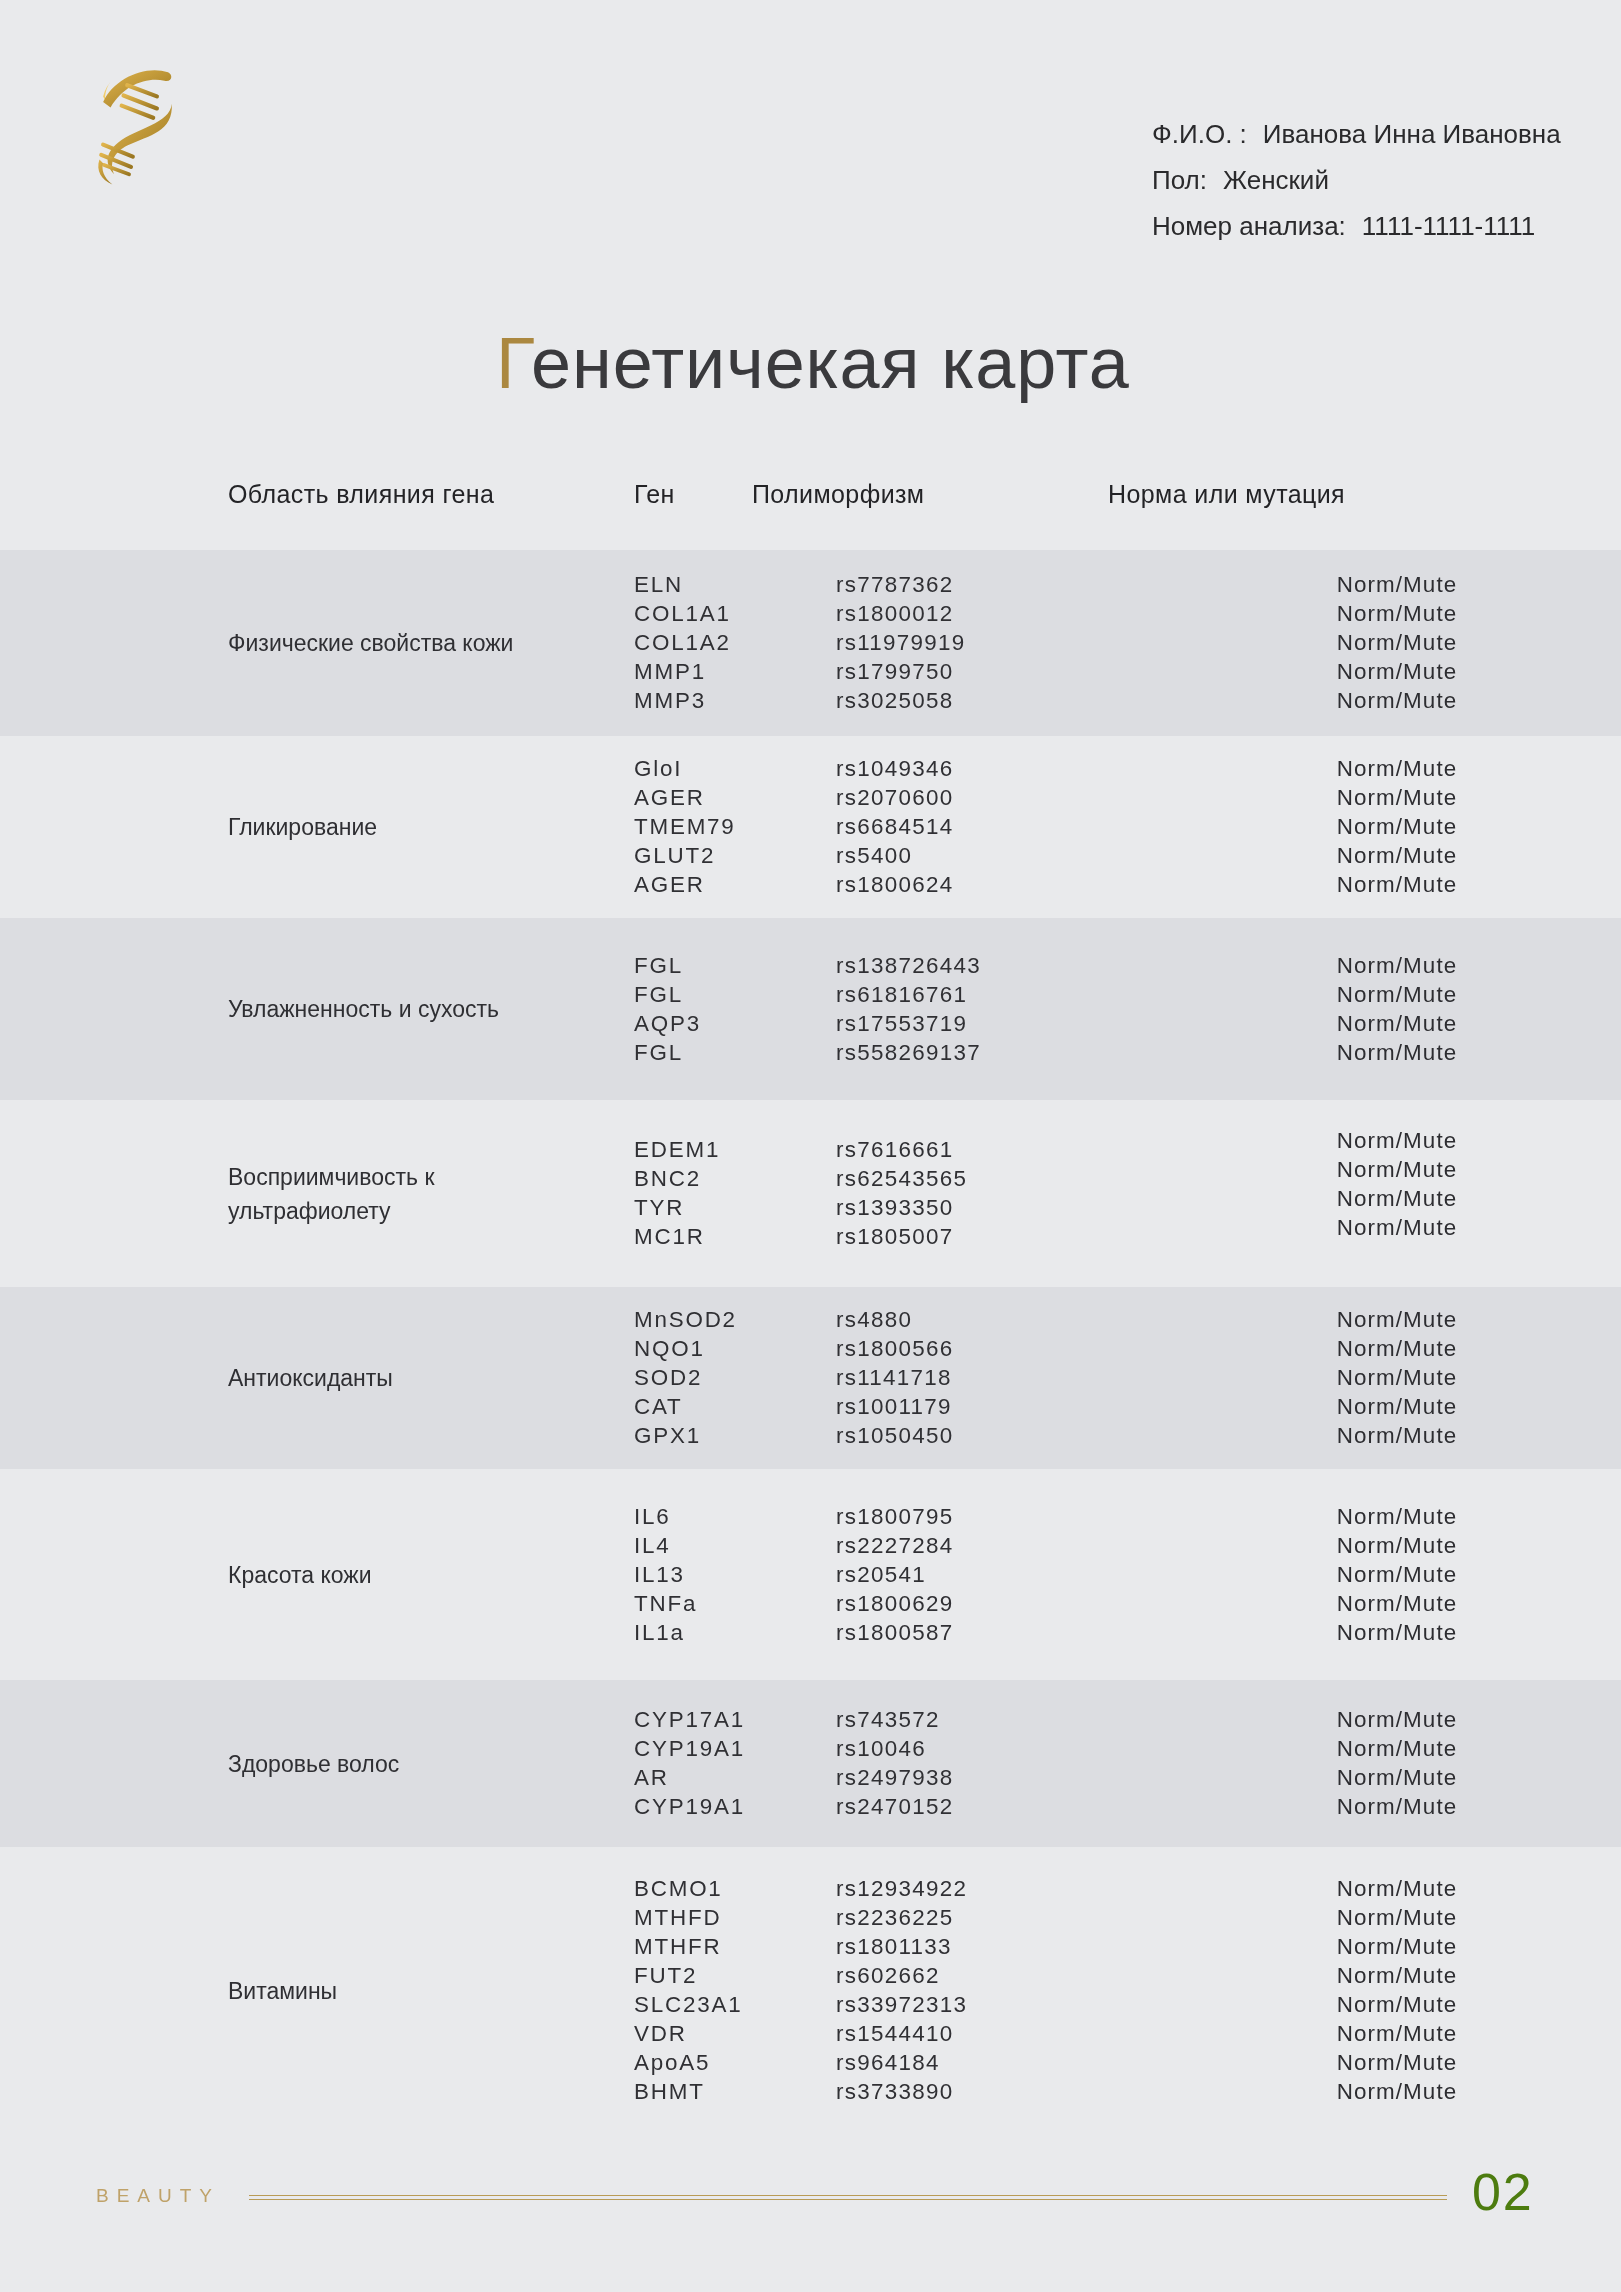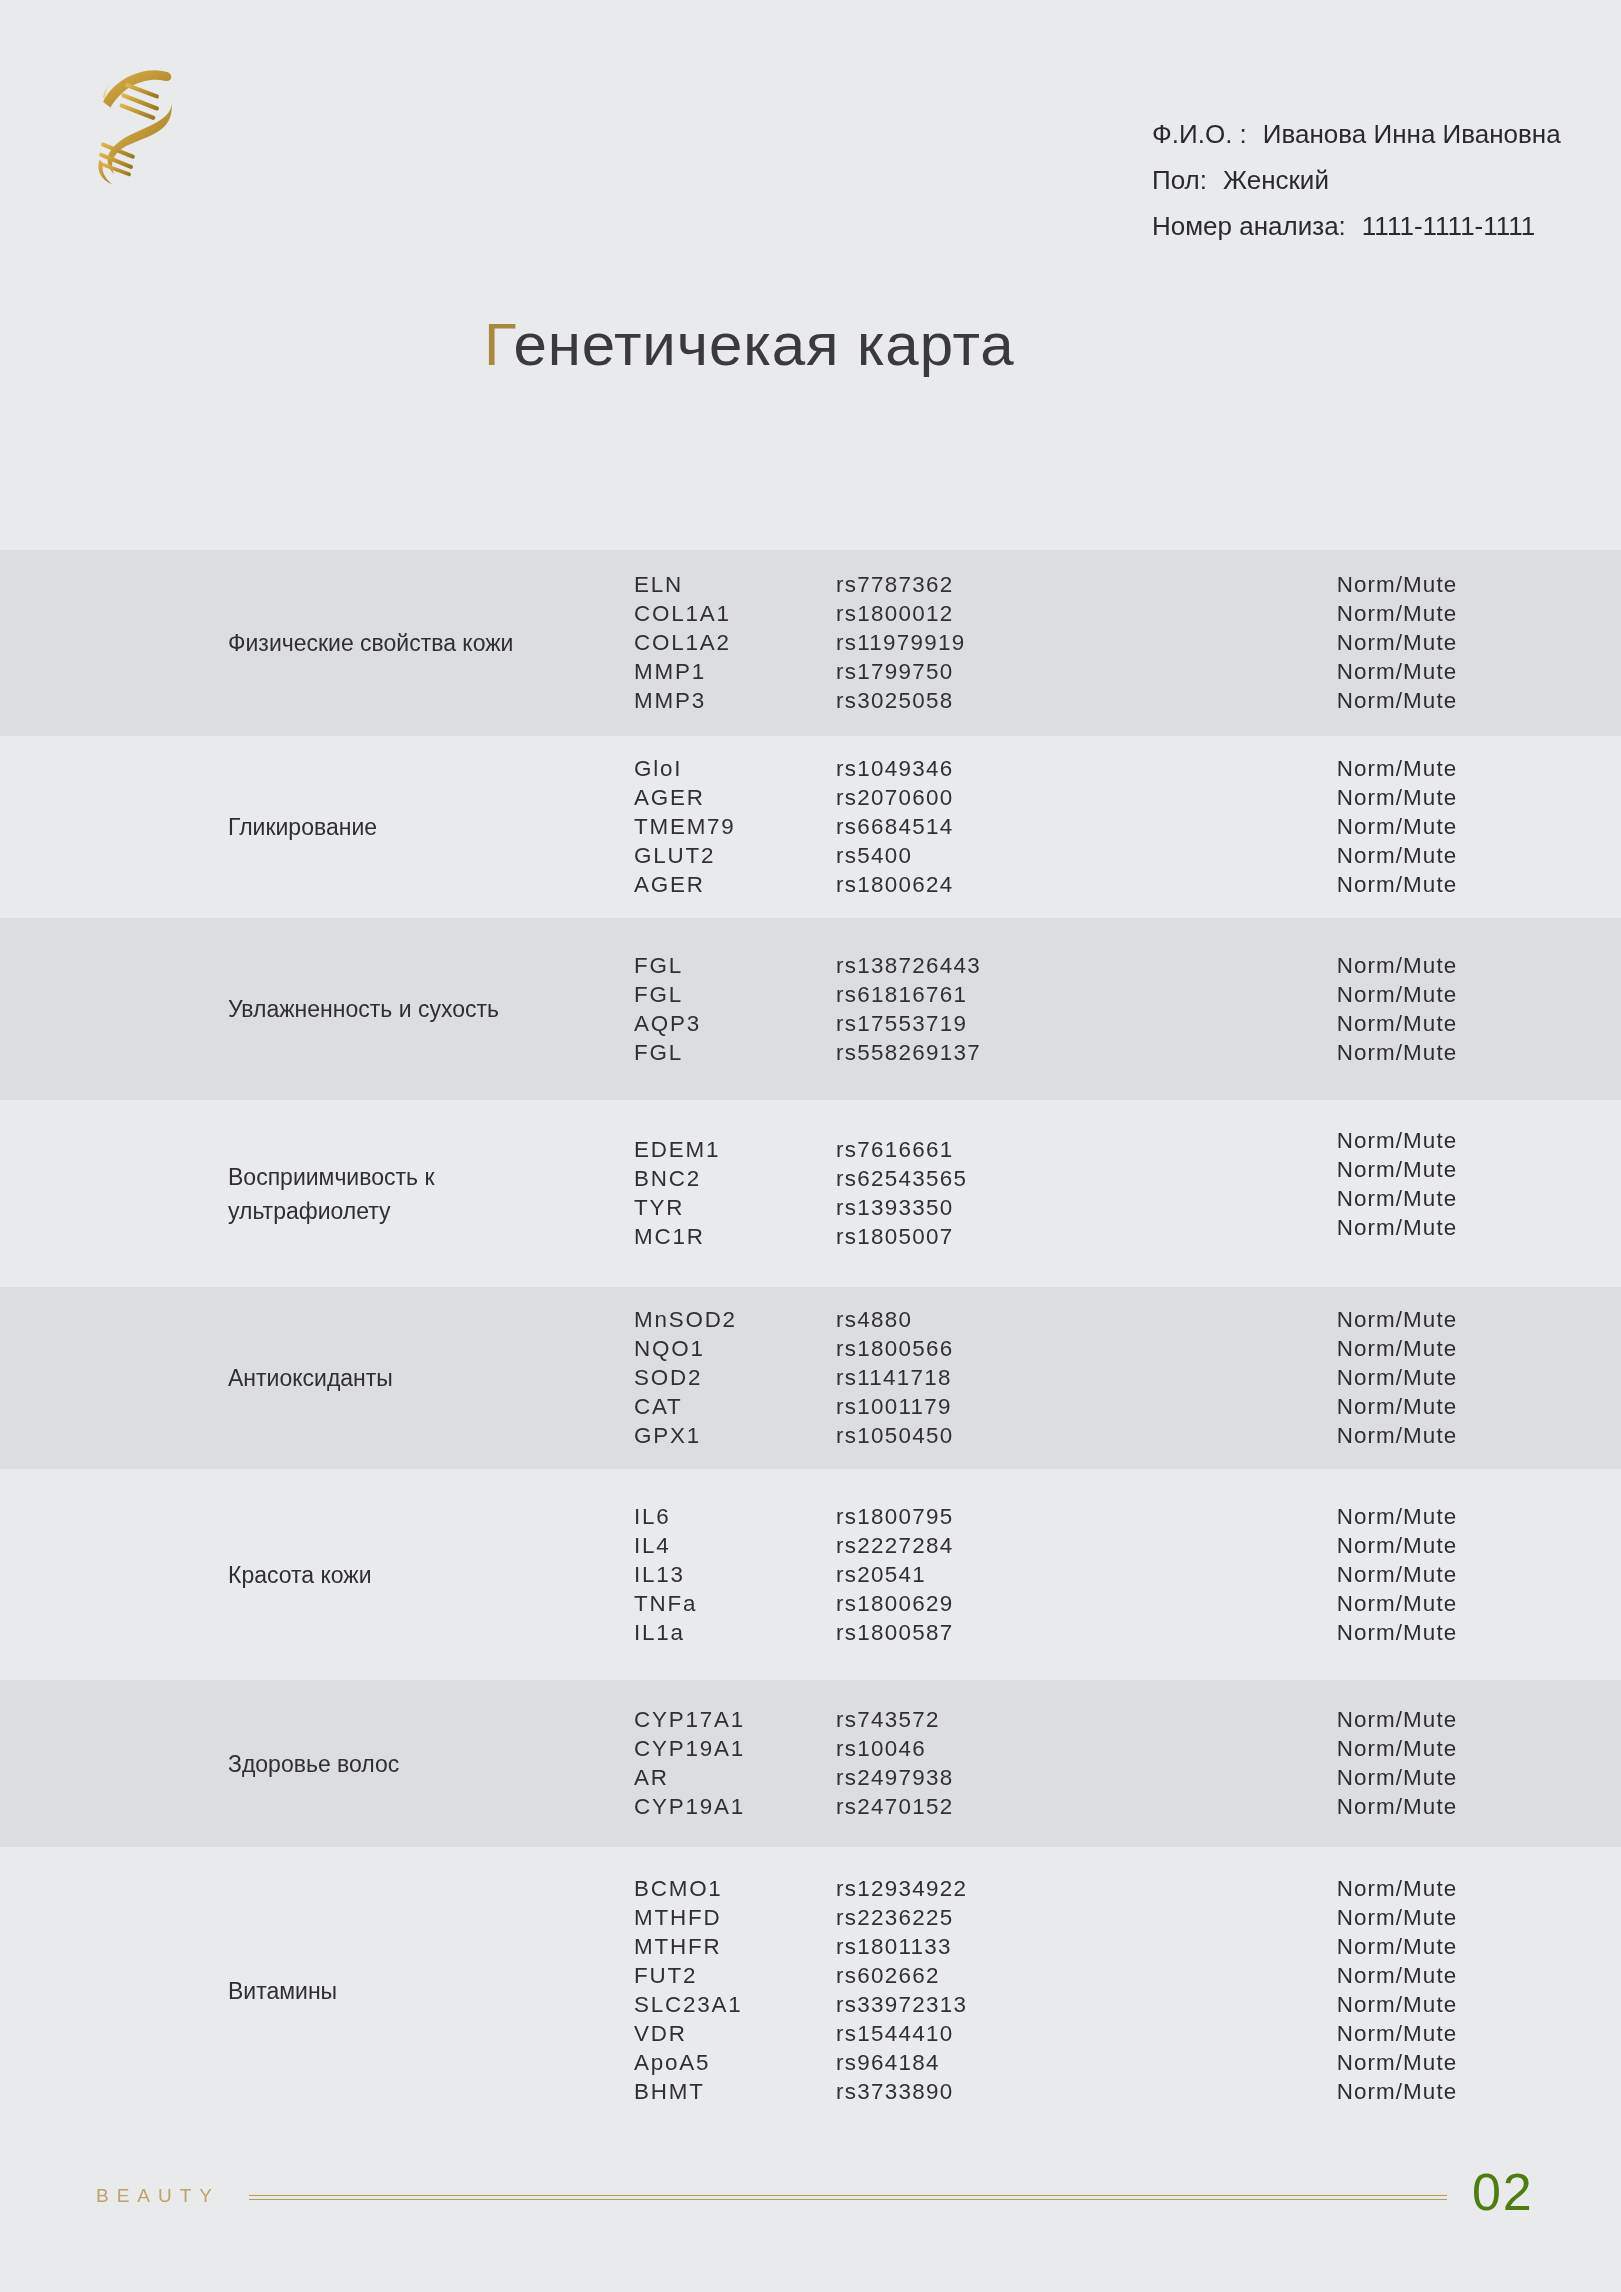--- a/index.html
+++ b/index.html
@@ -14,22 +14,22 @@
   }
 
   
   .logo{position:absolute;left:92px;top:66px;width:102px;height:122px;}
 
   
   .patient{position:absolute;left:1152px;top:111px;font-size:26px;line-height:46px;color:#2a2a2c;}
   .patient .line{display:flex;gap:16px;white-space:nowrap;}
 
   
-  .title{position:absolute;left:484px;top:310px;margin:0;
-    font-size:60px;font-weight:300;letter-spacing:0.9px;color:#3a3a3d;white-space:nowrap;text-align:right;}
+  .title{position:absolute;left:484px;top:310px;margin:12px;
+    font-size:72px;font-weight:300;letter-spacing:0.9px;color:#3a3a3d;white-space:nowrap;text-align:right;}
   .title .gold{color:#ab8840;}
 
   
   .thead{position:absolute;top:480px;left:0;width:100%;box-sizing:border-box;
     padding-left:228px;display:grid;grid-template-columns:406px 118px 356px 1fr;
     font-size:25px;color:#232326;letter-spacing:0.4px;}
 
   
   #sections{position:absolute;top:550px;left:0;width:100%;}
   .band{display:flex;align-items:center;padding-left:228px;box-sizing:border-box;width:100%;}
@@ -87,20 +87,26 @@
       <span>Женский</span>
     </div>
     <div class="line">
       <span>Номер анализа:</span>
       <span>1111-1111-1111</span>
     </div>
   </div>
 
   <h1 class="title"><span class="gold">Г</span><span>енетичекая карта</span></h1>
 
+  <div class="thead">
+    <span>Область влияния гена</span>
+    <span>Ген</span>
+    <span>Полиморфизм</span>
+    <span>Норма или мутация</span>
+  </div>
 
   <div id="sections">
       <section class="band s1 shaded">
         <div class="cat">Физические свойства кожи</div>
         <div class="rows">
           <div class="cell gene">ELN</div>
           <div class="cell snp">rs7787362</div>
           <div class="cell norm">Norm/Mute</div>
           <div class="cell gene">COL1A1</div>
           <div class="cell snp">rs1800012</div>

